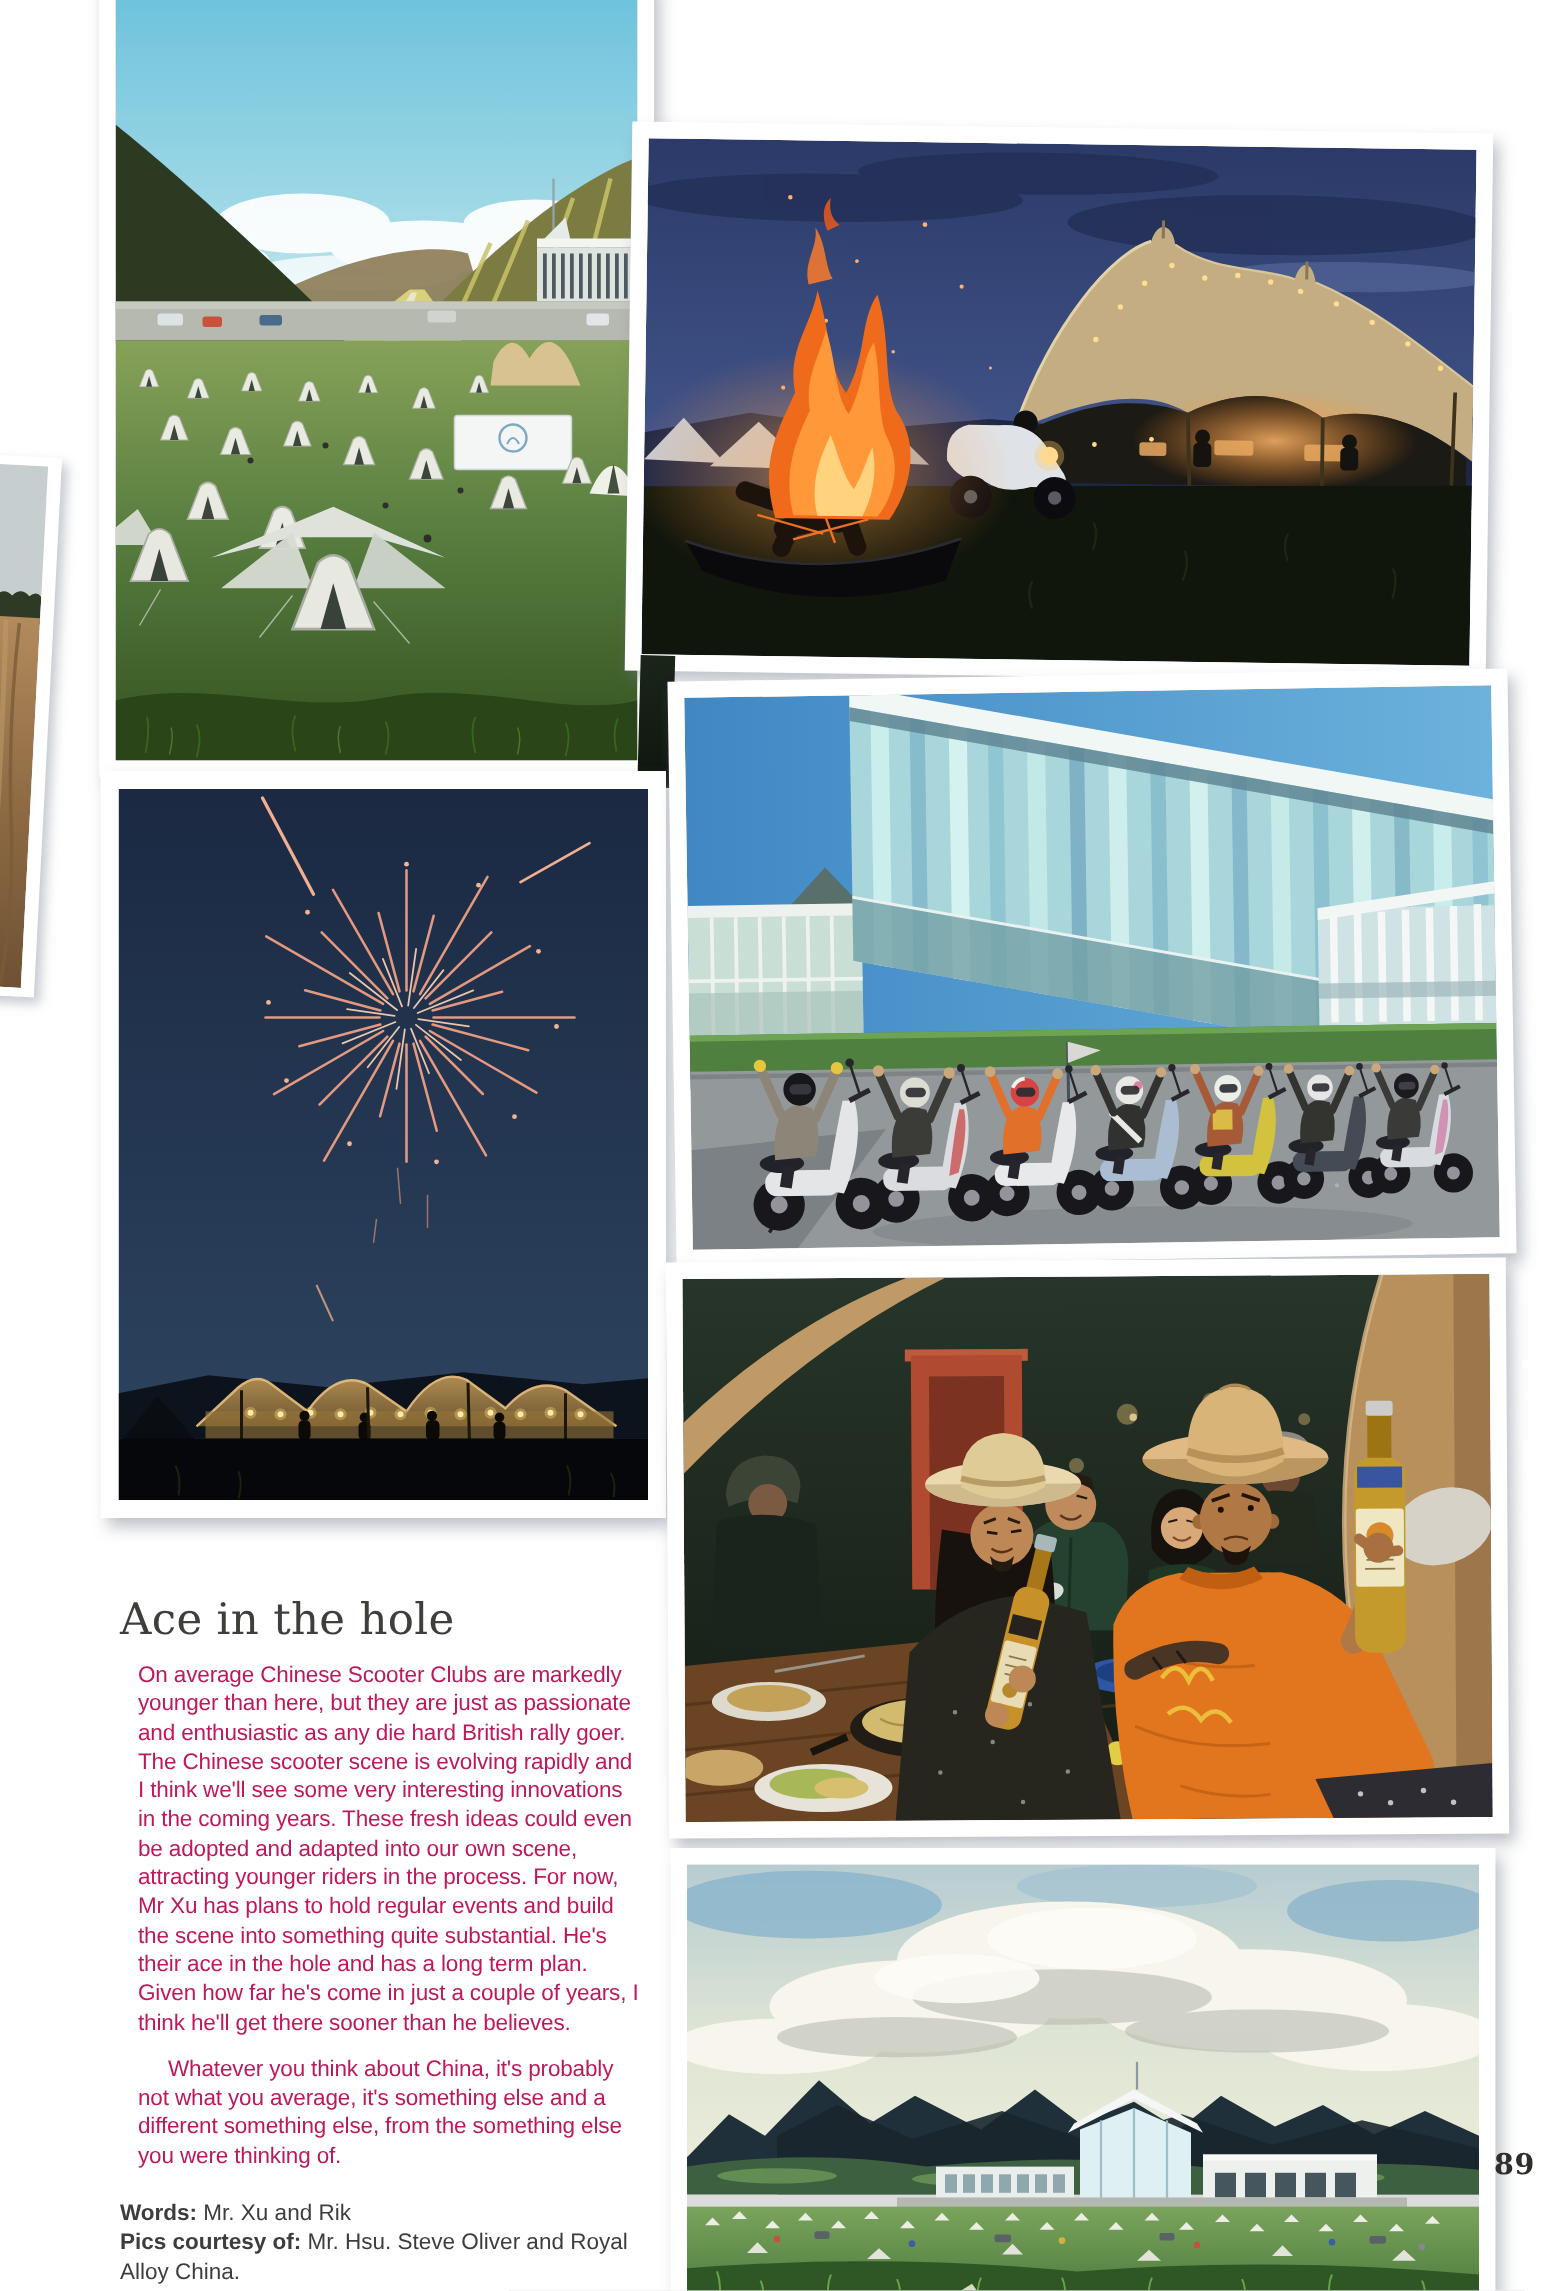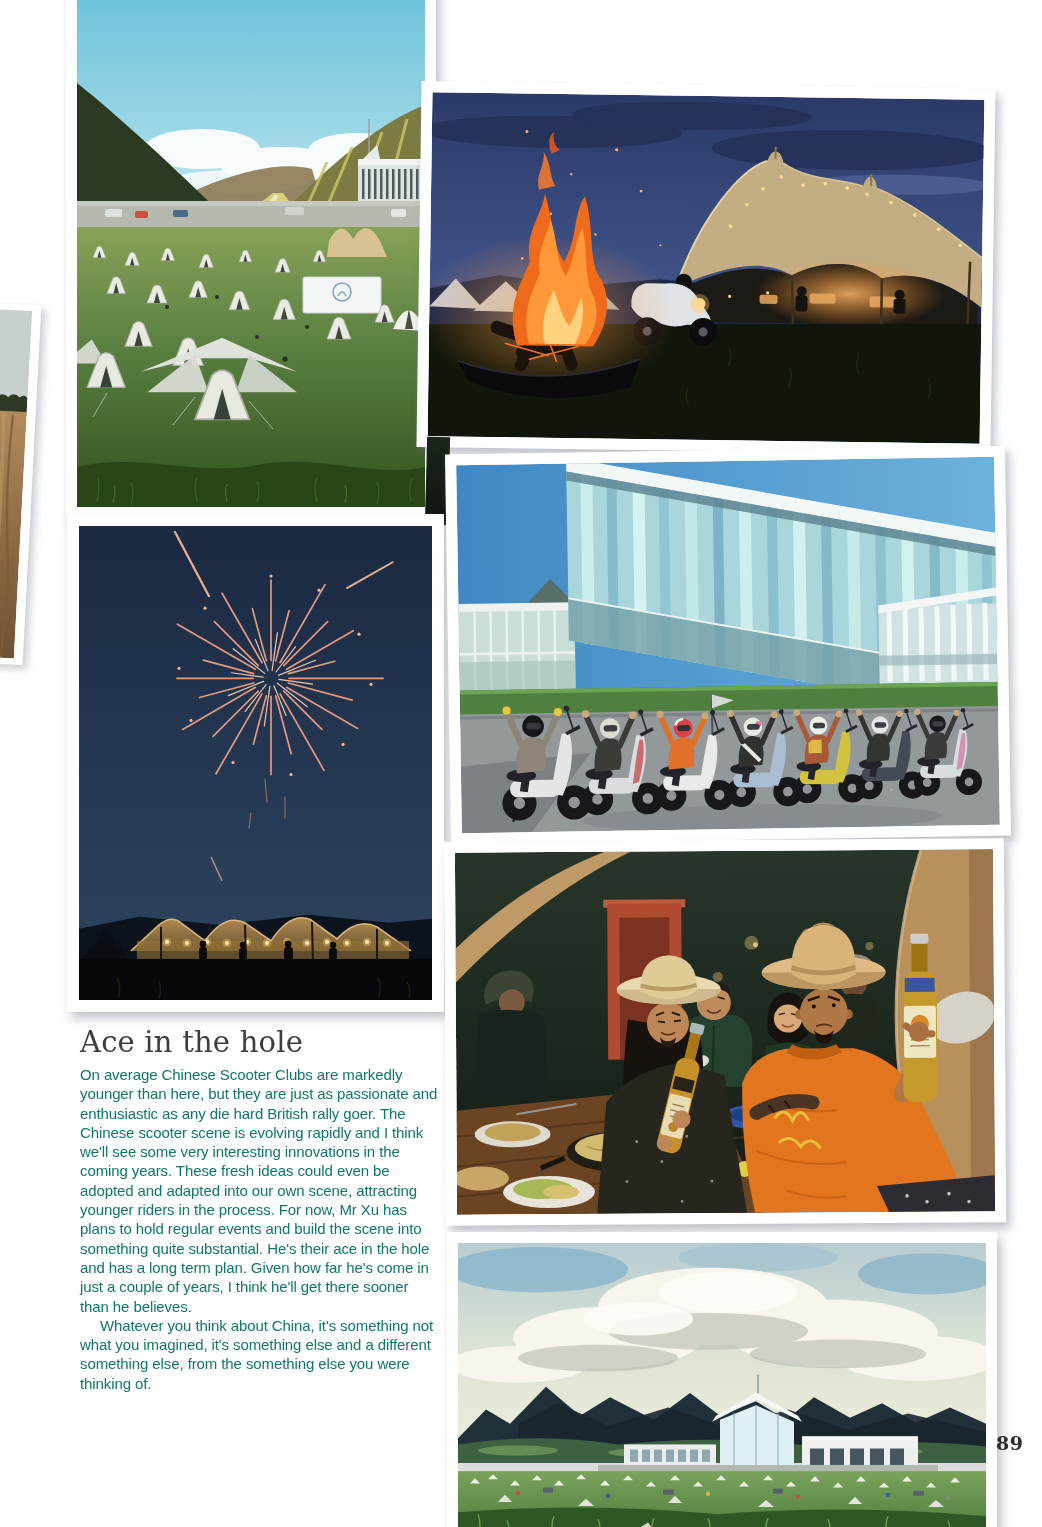--- a/index.html
+++ b/index.html
@@ -13,23 +13,23 @@
   #f-sliver .ph{inset:6px 9px 6px 0;}
   #f-camp{left:66px;top:-14px;width:370px;height:532px;}
   #f-fire{left:419px;top:85px;width:574px;height:366px;transform:rotate(0.8deg);}
   #f-works{left:67px;top:514px;width:377px;height:498px;}
   #f-scoot{left:448px;top:450px;width:560px;height:390px;transform:rotate(-0.9deg);}
   #f-cheers{left:445px;top:840px;width:560px;height:384px;transform:rotate(-0.35deg);}
   #f-land{left:447px;top:1232px;width:550px;height:320px;}
   #corner-peek{position:absolute;left:426px;top:437px;width:23px;height:88px;
       background:linear-gradient(180deg,#1b2519,#0e150f);transform:rotate(1.5deg);}
   
-  #article{position:absolute;left:80px;top:1026px;width:360px;}
+  #article{position:absolute;left:80px;top:1063px;width:360px;}
   #article h1{margin:0 0 7px;font:400 29px/32px "DejaVu Serif",serif;color:#403e3a;letter-spacing:.2px;}
-  #article p{margin:0;font:15px/19.3px "Liberation Sans",sans-serif;color:#0f766e;letter-spacing:-0.1px;}
+  #article p{margin:12px;font:15px/19.3px "Liberation Sans",sans-serif;color:#be185d;letter-spacing:-0.1px;}
   #article p.indent{text-indent:20px;}
   #credits{margin-top:19px;font:15px/19.3px "Liberation Sans",sans-serif;color:#3d3d3d;}
   #credits b{font-weight:700;}
   #pagenum{position:absolute;left:996px;top:1432px;font:700 19px/22px "DejaVu Serif",serif;
       color:#2f2d29;letter-spacing:.5px;}
 </style>
 </head>
 <body>
 
 <div id="page">
@@ -999,18 +999,22 @@
             <circle cx="210" cy="284" r="3"></circle>
             <polygon points="150,284 158,278 163,286"></polygon>
           </g>
     </svg>
       </div>
   </div>
 
   <div id="article">
     <h1>Ace in the hole</h1>
     <p>On average Chinese Scooter Clubs are markedly younger than here, but they are just as passionate and enthusiastic as any die hard British rally goer. The Chinese scooter scene is evolving rapidly and I think we'll see some very interesting innovations in the coming years. These fresh ideas could even be adopted and adapted into our own scene, attracting younger riders in the process. For now, Mr Xu has plans to hold regular events and build the scene into something quite substantial. He's their ace in the hole and has a long term plan. Given  how far he's come in just a couple of years, I think he'll get there sooner than he believes.</p>
-    <p class="indent">Whatever you think about China, it's something not what you imagined, it's something else and a different something else, from the something else you were thinking of.</p>
+    <p class="indent">Whatever you think about China, it's probably not what you average, it's something else and a different something else, from the something else you were thinking of.</p>
+    <div id="credits">
+      <div><b>Words:</b> <span>Mr. Xu and Rik</span></div>
+      <div><b>Pics courtesy of:</b> <span>Mr. Hsu. Steve Oliver and Royal Alloy China.</span></div>
+    </div>
   </div>
 
   <div id="pagenum">89</div>
 
 </div>
 
 </body></html>

